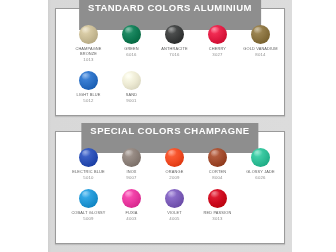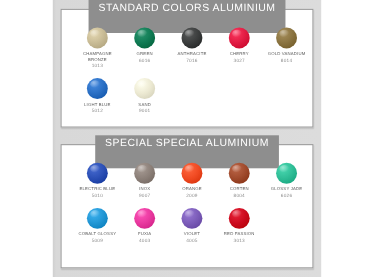--- a/index.html
+++ b/index.html
@@ -43,21 +43,21 @@
   #panel-special  { top: 131px; height: 113px; }
 
   .panel-title {
     position: absolute;
     left: 50%;
     transform: translateX(-50%);
     top: -9px;
     background: #8e8e8e;
     color: #ffffff;
     font-size: 9.5px;
-    font-weight: normal;
+    font-weight: bold;
     letter-spacing: 0.45px;
     padding: 3px 9px 17px 9px;
     white-space: nowrap;
     line-height: 1;
   }
 
   .rows {
     padding-top: 16px;
   }
 
@@ -161,21 +161,21 @@
             <div class="swatch-cell">
               <div class="dot" style="background: radial-gradient(circle at 34% 28%, rgb(255, 255, 238) 0%, rgb(236, 233, 210) 48%, rgb(204, 201, 178) 100%);"></div>
               <div class="cell-name">SAND</div>
               <div class="cell-code">9001</div>
             </div>
           </div>
         </div>
     </div>
 
     <div class="panel" id="panel-special">
-      <div class="panel-title" style="background: rgb(142, 142, 142); color: rgb(255, 255, 255);">SPECIAL SPECIAL ALUMINIUM</div>
+      <div class="panel-title" style="background: rgb(142, 142, 142); color: rgb(255, 255, 255);">SPECIAL COLORS CHAMPAGNE</div>
       <div class="rows">
           <div class="row">
             <div class="swatch-cell">
               <div class="dot" style="background: radial-gradient(circle at 34% 28%, rgb(71, 107, 209) 0%, rgb(43, 79, 181) 48%, rgb(11, 47, 149) 100%);"></div>
               <div class="cell-name">ELECTRIC BLUE</div>
               <div class="cell-code">5010</div>
             </div>
             <div class="swatch-cell">
               <div class="dot" style="background: radial-gradient(circle at 34% 28%, rgb(168, 156, 149) 0%, rgb(140, 128, 121) 48%, rgb(108, 96, 89) 100%);"></div>
               <div class="cell-name">INOX</div>

